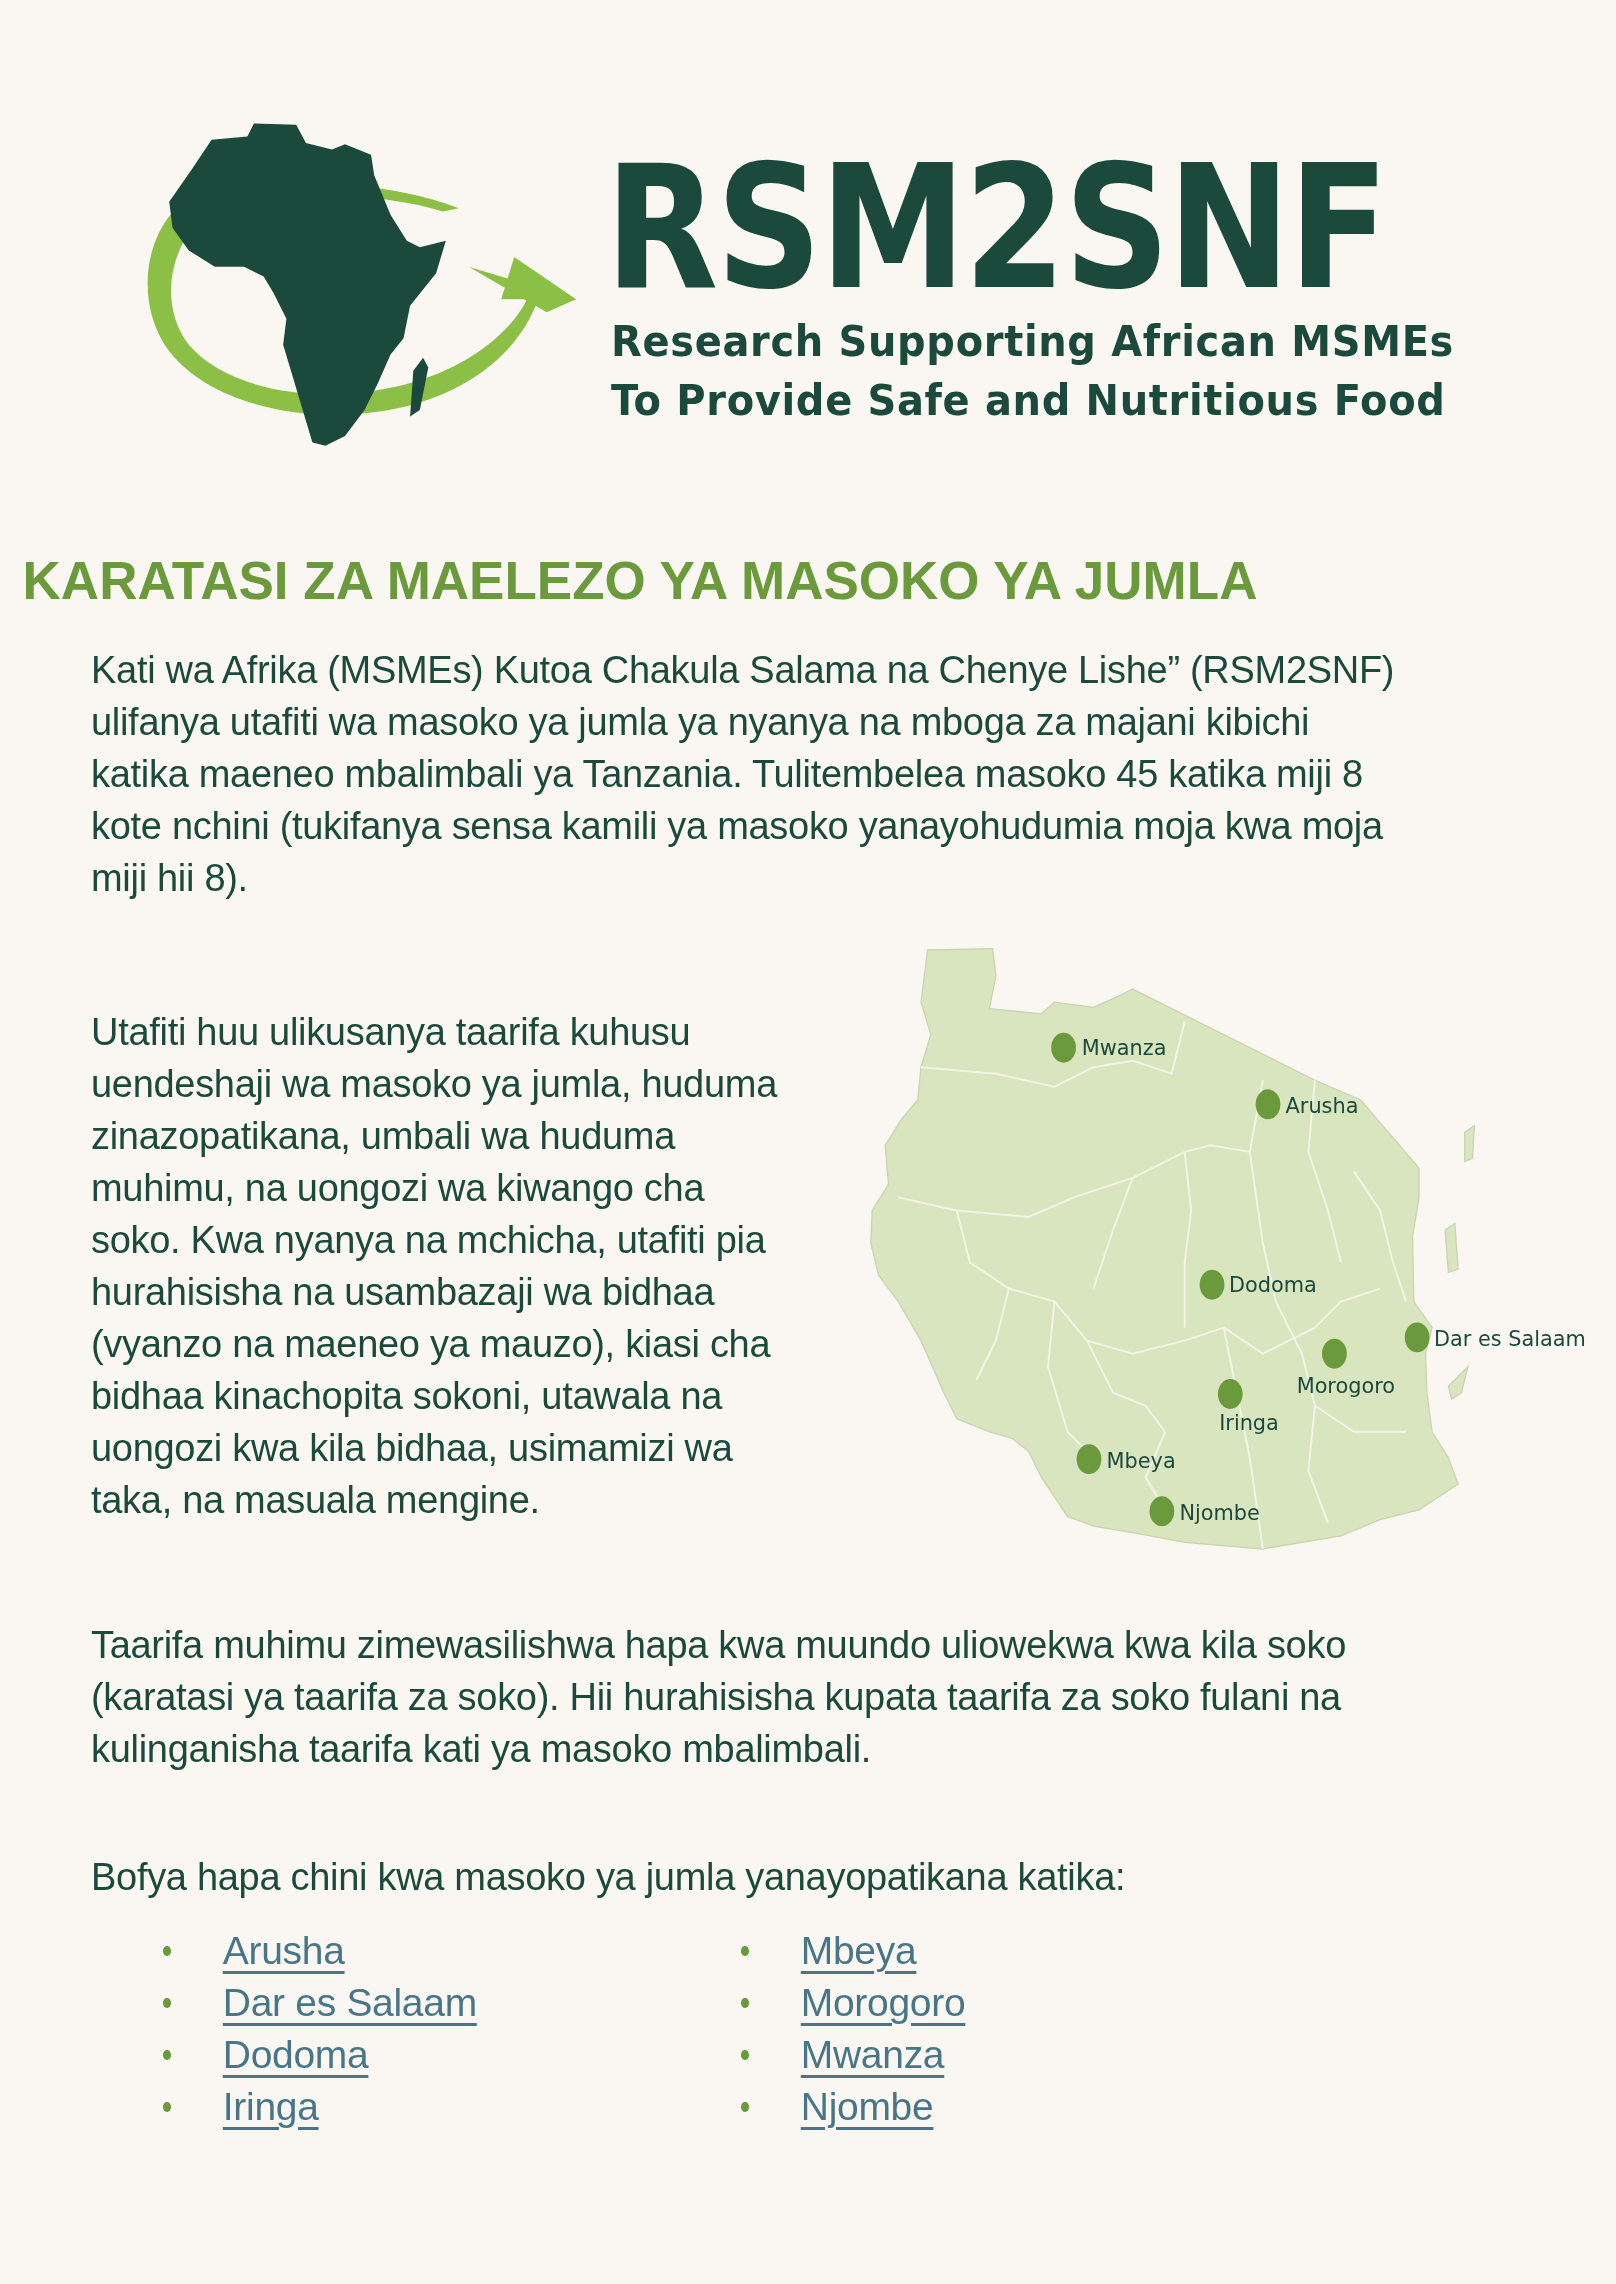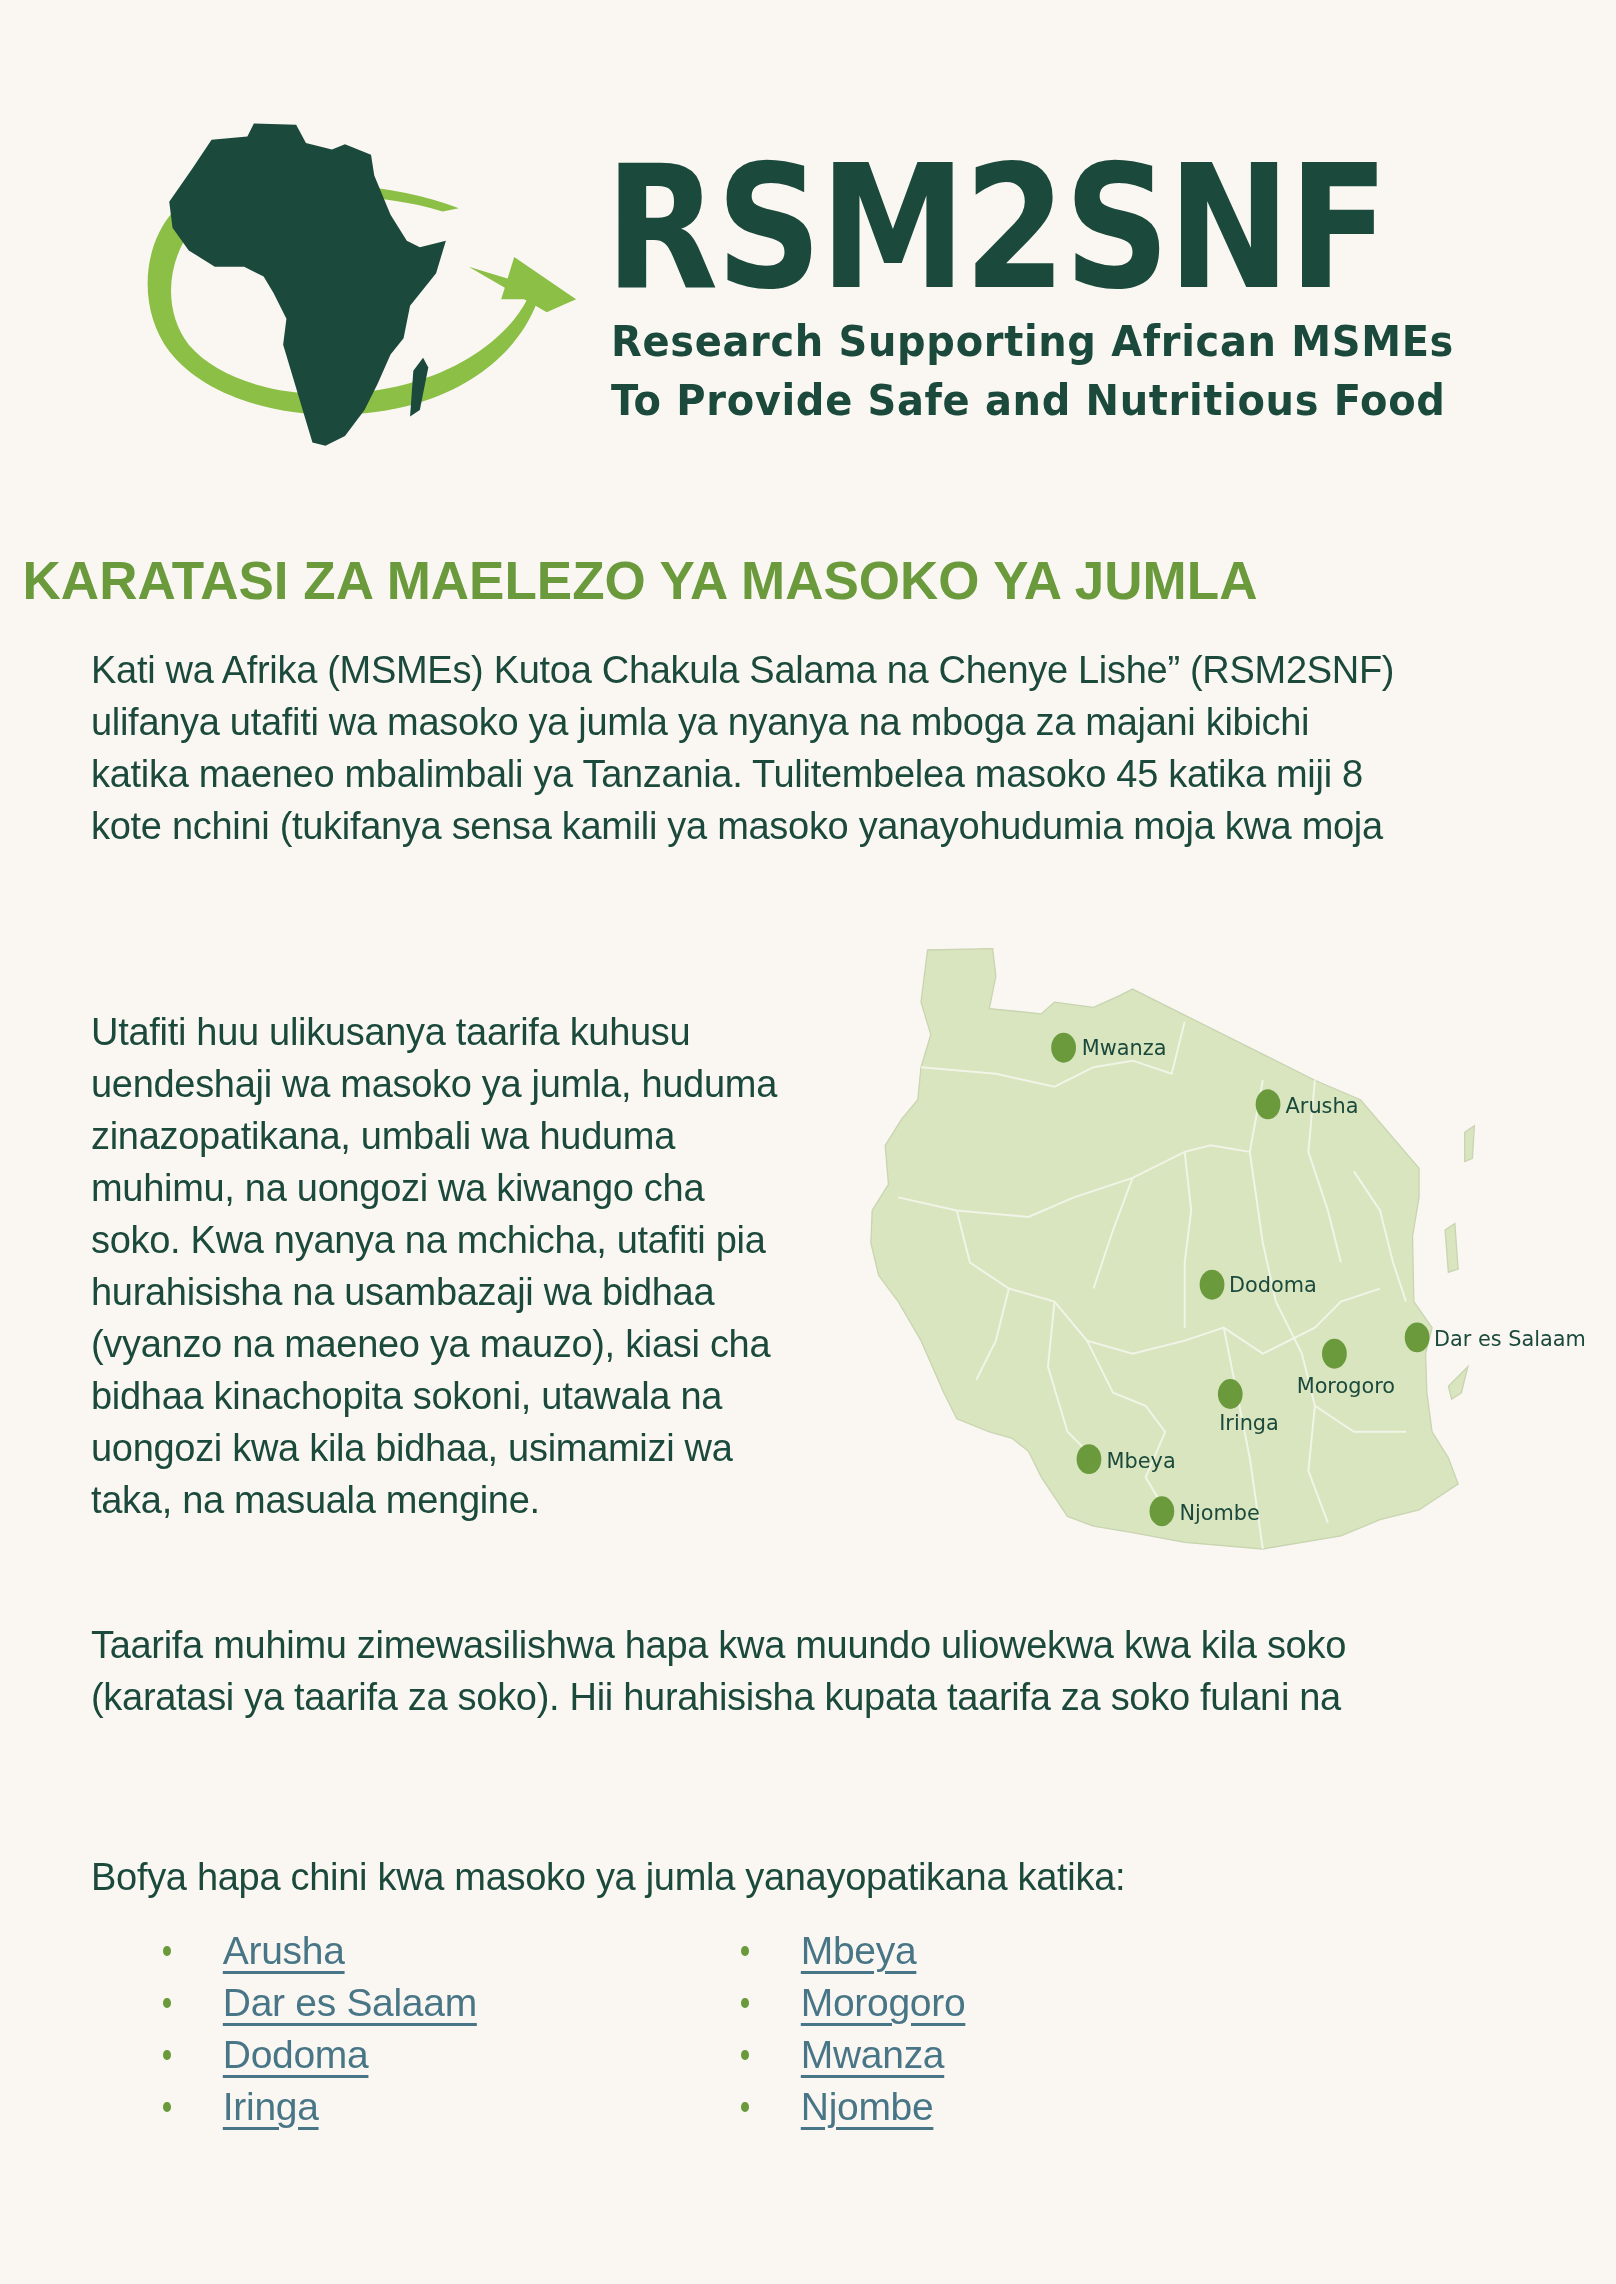--- a/index.html
+++ b/index.html
@@ -72,20 +72,21 @@
 <div class="abs tagline" id="tagline-1">Research Supporting African MSMEs</div>
 <div class="abs tagline" id="tagline-2">To Provide Safe and Nutritious Food</div>
 
 <div class="abs" id="page-heading">KARATASI ZA MAELEZO YA MASOKO YA JUMLA</div>
 
 <div class="abs para" id="para-intro">
   <span class="ln">Kati wa Afrika (MSMEs) Kutoa Chakula Salama na Chenye Lishe” (RSM2SNF)</span>
   <span class="ln">ulifanya utafiti wa masoko ya jumla ya nyanya na mboga za majani kibichi</span>
   <span class="ln">katika maeneo mbalimbali ya Tanzania. Tulitembelea masoko 45 katika miji 8</span>
   <span class="ln">kote nchini (tukifanya sensa kamili ya masoko yanayohudumia moja kwa moja</span>
+  <span class="ln">miji hii 8).</span>
 </div>
 
 <div class="abs para" id="para-details">
   <span class="ln">Utafiti huu ulikusanya taarifa kuhusu</span>
   <span class="ln">uendeshaji wa masoko ya jumla, huduma</span>
   <span class="ln">zinazopatikana, umbali wa huduma</span>
   <span class="ln">muhimu, na uongozi wa kiwango cha</span>
   <span class="ln">soko. Kwa nyanya na mchicha, utafiti pia</span>
   <span class="ln">hurahisisha na usambazaji wa bidhaa</span>
   <span class="ln">(vyanzo na maeneo ya mauzo), kiasi cha</span>
@@ -151,20 +152,21 @@
     <g>
       <ellipse cx="465" cy="882" rx="19" ry="23" fill="#6a9a3c"></ellipse>
       <text x="492" y="896" class="city-label">Njombe</text>
     </g>
   </svg>
 </div>
 
 <div class="abs para" id="para-summary">
   <span class="ln">Taarifa muhimu zimewasilishwa hapa kwa muundo uliowekwa kwa kila soko</span>
   <span class="ln">(karatasi ya taarifa za soko). Hii hurahisisha kupata taarifa za soko fulani na</span>
+  <span class="ln">kulinganisha taarifa kati ya masoko mbalimbali.</span>
 </div>
 
 <div class="abs para" id="para-cta">Bofya hapa chini kwa masoko ya jumla yanayopatikana katika:</div>
 
 <div class="abs link-col" id="links-left">
   <div class="link-item">
     <span class="bullet"></span>
     <a class="link-text">Arusha</a>
   </div>
   <div class="link-item">

